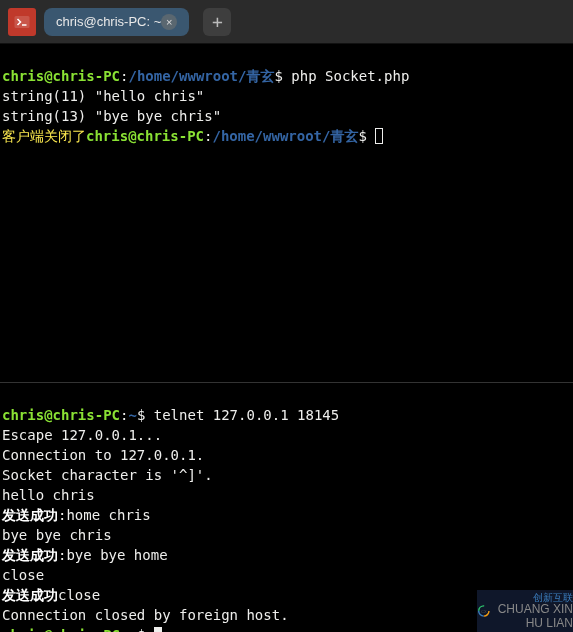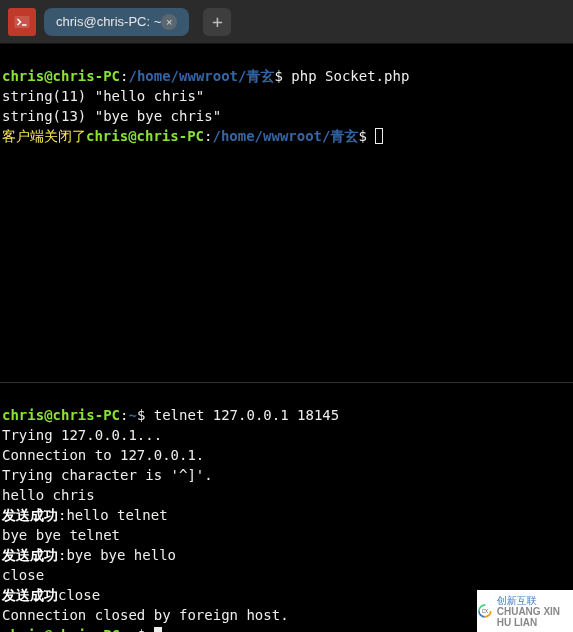--- a/index.html
+++ b/index.html
@@ -93,34 +93,35 @@
       border: 1px solid #eeeeec;
       vertical-align: text-bottom;
     }
     .cursor.filled { background: #eeeeec; }
     .watermark {
       position: absolute;
       right: 0;
       bottom: 0;
       width: 96px;
       height: 42px;
-      background: #ffffff;
+      background: #0f172a;
       display: flex;
       align-items: center;
       justify-content: center;
       gap: 4px;
       font-family: sans-serif;
       font-size: 10px;
       color: #3b7dbd;
+      text-align: right;
     }
     .watermark .wm-icon {
       width: 22px; height: 22px;
     }
     .watermark .wm-text { display:flex; flex-direction:column; line-height:1.1;}
-    .watermark .wm-sub { font-size:10px; color:#888;font-weight:bold; }
+    .watermark .wm-sub { font-size:12px; color:#888; }
   </style>
 </head>
 <body>
 
 <div class="titlebar">
   <div class="app-icon">
     <svg viewBox="0 0 24 24">
       <rect x="2" y="4" width="20" height="16" rx="2" fill="#fff" opacity="0.15"></rect>
       <path d="M6 8 L10 12 L6 16" stroke="#fff" stroke-width="2" fill="none"></path>
       <line x1="12" y1="16" x2="18" y2="16" stroke="#fff" stroke-width="2"></line>
@@ -137,27 +138,27 @@
 
   <div class="pane pane-top">
 <span class="c-green">chris@chris-PC</span><span class="c-white">:</span><span class="c-blue">/home/wwwroot/青玄</span><span class="c-white">$ </span><span class="c-white">php Socket.php</span>
 <span class="c-white">string(11) "hello chris"</span>
 <span class="c-white">string(13) "bye bye chris"</span>
 <span class="c-yellow">客户端关闭了</span><span class="c-green">chris@chris-PC</span><span class="c-white">:</span><span class="c-blue">/home/wwwroot/青玄</span><span class="c-white">$ </span><span class="cursor"></span>
   </div>
 
   <div class="pane pane-bottom">
 <span class="c-green">chris@chris-PC</span><span class="c-white">:</span><span class="c-blue">~</span><span class="c-white">$ </span><span class="c-white">telnet 127.0.0.1 18145</span>
-<span class="c-white">Trying 127.0.0.1...</span>
+<span class="c-white">Escape 127.0.0.1...</span>
 <span class="c-white">Connection to 127.0.0.1.</span>
-<span class="c-white">Trying character is '^]'.</span>
+<span class="c-white">Socket character is '^]'.</span>
 <span class="c-white">hello chris</span>
-<span class="c-red">发送成功</span><span class="c-white">:hello telnet</span>
-<span class="c-white">bye bye telnet</span>
-<span class="c-red">发送成功</span><span class="c-white">:bye bye hello</span>
+<span class="c-red">发送成功</span><span class="c-white">:home chris</span>
+<span class="c-white">bye bye chris</span>
+<span class="c-red">发送成功</span><span class="c-white">:bye bye home</span>
 <span class="c-white">close</span>
 <span class="c-red">发送成功</span><span class="c-white">close</span>
 <span class="c-white">Connection closed by foreign host.</span>
 <span class="c-green">chris@chris-PC</span><span class="c-white">:</span><span class="c-blue">~</span><span class="c-white">$ </span><span class="cursor filled"></span>
   </div>
 
 </div>
 
 <div class="watermark">
   <svg class="wm-icon" viewBox="0 0 24 24">

